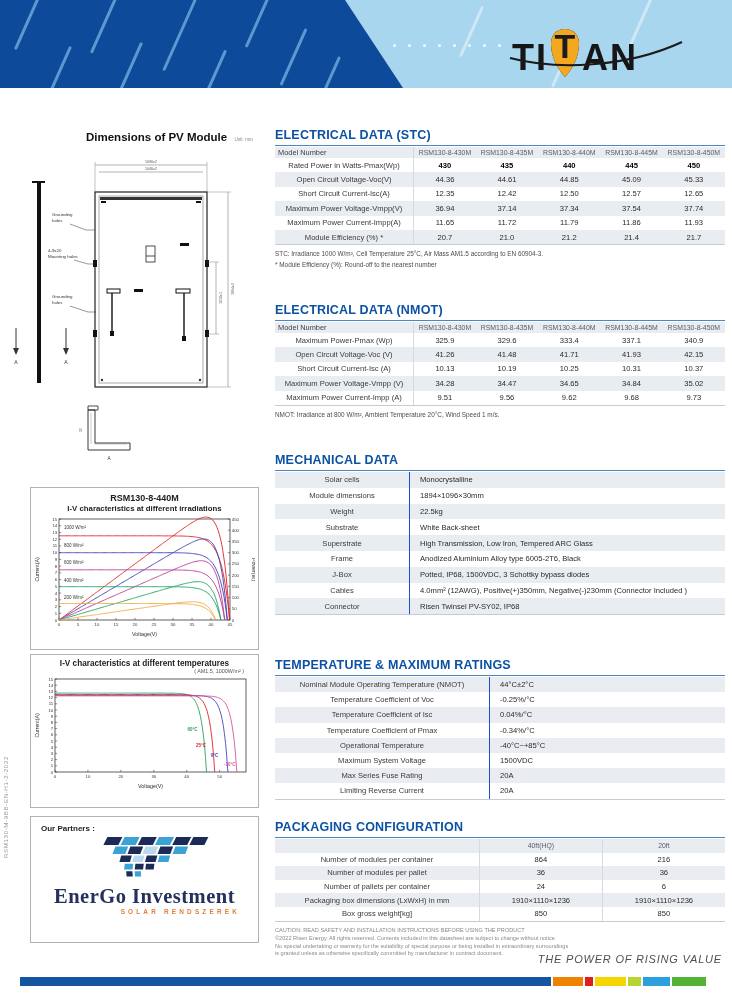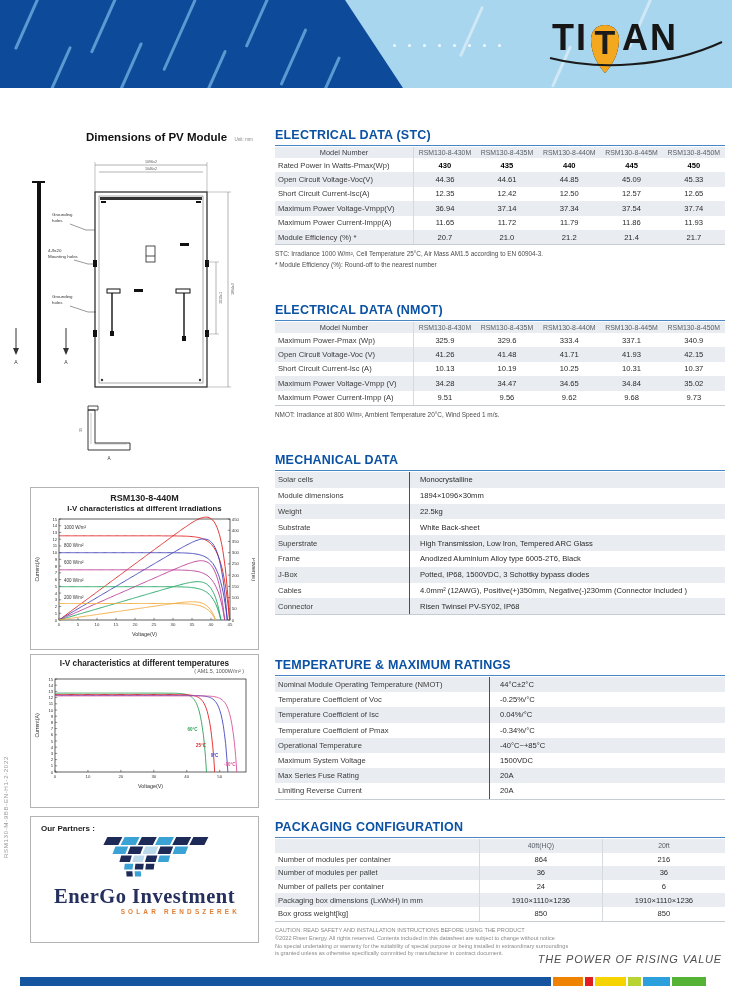--- a/index.html
+++ b/index.html
@@ -6,21 +6,21 @@
   body{width:732px;height:1000px;position:relative;background:#fff;
        font-family:"Liberation Sans",sans-serif;overflow:hidden;color:#333}
 
   
   .banner{position:absolute;left:0;top:0;width:732px;height:88px;background:#a9d6ef;overflow:hidden}
   .banner-dark{position:absolute;left:0;top:0;width:732px;height:88px;background:#0d4a99;
                clip-path:polygon(0 0,345px 0,403px 88px,0 88px)}
   .streak{position:absolute;width:3px;border-radius:2px;transform:rotate(24deg)}
   .dots{position:absolute;left:393px;top:44px;display:flex;gap:12px}
   .dot{width:3px;height:3px;border-radius:50%;background:#f4fbff;opacity:.95}
-  .logo{position:absolute;left:552px;top:20px;width:168px;height:56px;display:flex;align-items:flex-start}
+  .logo{position:absolute;left:512px;top:20px;width:168px;height:56px;display:flex;align-items:flex-end}
   .logo .lt{font-size:36px;font-weight:bold;color:#161616;letter-spacing:2px;line-height:1}
   .logo .helm{position:relative;width:38px;height:52px;margin:0 -2px;top:3px}
   .logo .helm .tchar{position:absolute;left:0;top:2px;width:38px;text-align:center;
         font-size:34px;font-weight:bold;color:#1c1c1c;line-height:1}
   .swoosh{position:absolute;left:-6px;top:0;width:180px;height:56px;pointer-events:none}
 
   
   .dim-title{position:absolute;left:86px;top:131px;font-size:11.5px;font-weight:bold;color:#111}
   .dim-title .unit{font-size:4.6px;color:#888;font-weight:normal;margin-left:4px}
   .diagram{position:absolute;left:8px;top:148px}
@@ -43,23 +43,23 @@
 
   
   .rc{position:absolute;left:275px;width:450px}
   h2.sec{margin:0;font-size:12.5px;font-weight:bold;color:#0b52a4;letter-spacing:.2px;
          border-bottom:1.5px solid #4a86c6;padding-bottom:3px}
   .notes{margin-top:4px;font-size:6.4px;color:#4c4c4c;line-height:1.6}
 
   table{width:100%;border-collapse:collapse;table-layout:fixed;margin-top:1px}
   td,th{padding:1px 3px;white-space:nowrap;overflow:hidden;font-weight:normal}
   td{font-size:7.6px;color:#2a2a2a;text-align:center;height:12.4px}
-  td:first-child{text-align:left;color:#3a3a3a}
+  td:first-child{text-align:center;color:#3a3a3a}
   th{font-size:6.9px;color:#5a6068;text-align:center}
-  th:first-child{text-align:center;font-size:7.4px;color:#3c4046}
+  th:first-child{text-align:left;font-size:7.4px;color:#3c4046}
   tbody tr:last-child td{border-bottom:1px solid #c6ccd4}
 
   .t-models thead tr,.t-pack thead tr{background:#e9ecf1}
   .t-models tbody tr:nth-child(even),.t-pack tbody tr:nth-child(even){background:#e9ecf1}
   .t-two tbody tr:nth-child(odd){background:#e9ecf1}
   .t-models th:first-child,.t-models td:first-child{width:132px;border-right:1px solid #d5dae0}
   .t-two td:first-child{border-right:1px solid #1d4ed8}
   .t-two td:nth-child(2){text-align:left;padding-left:10px}
   .t-mech td:first-child{width:128px}
   .t-temp td:first-child{width:208px}

